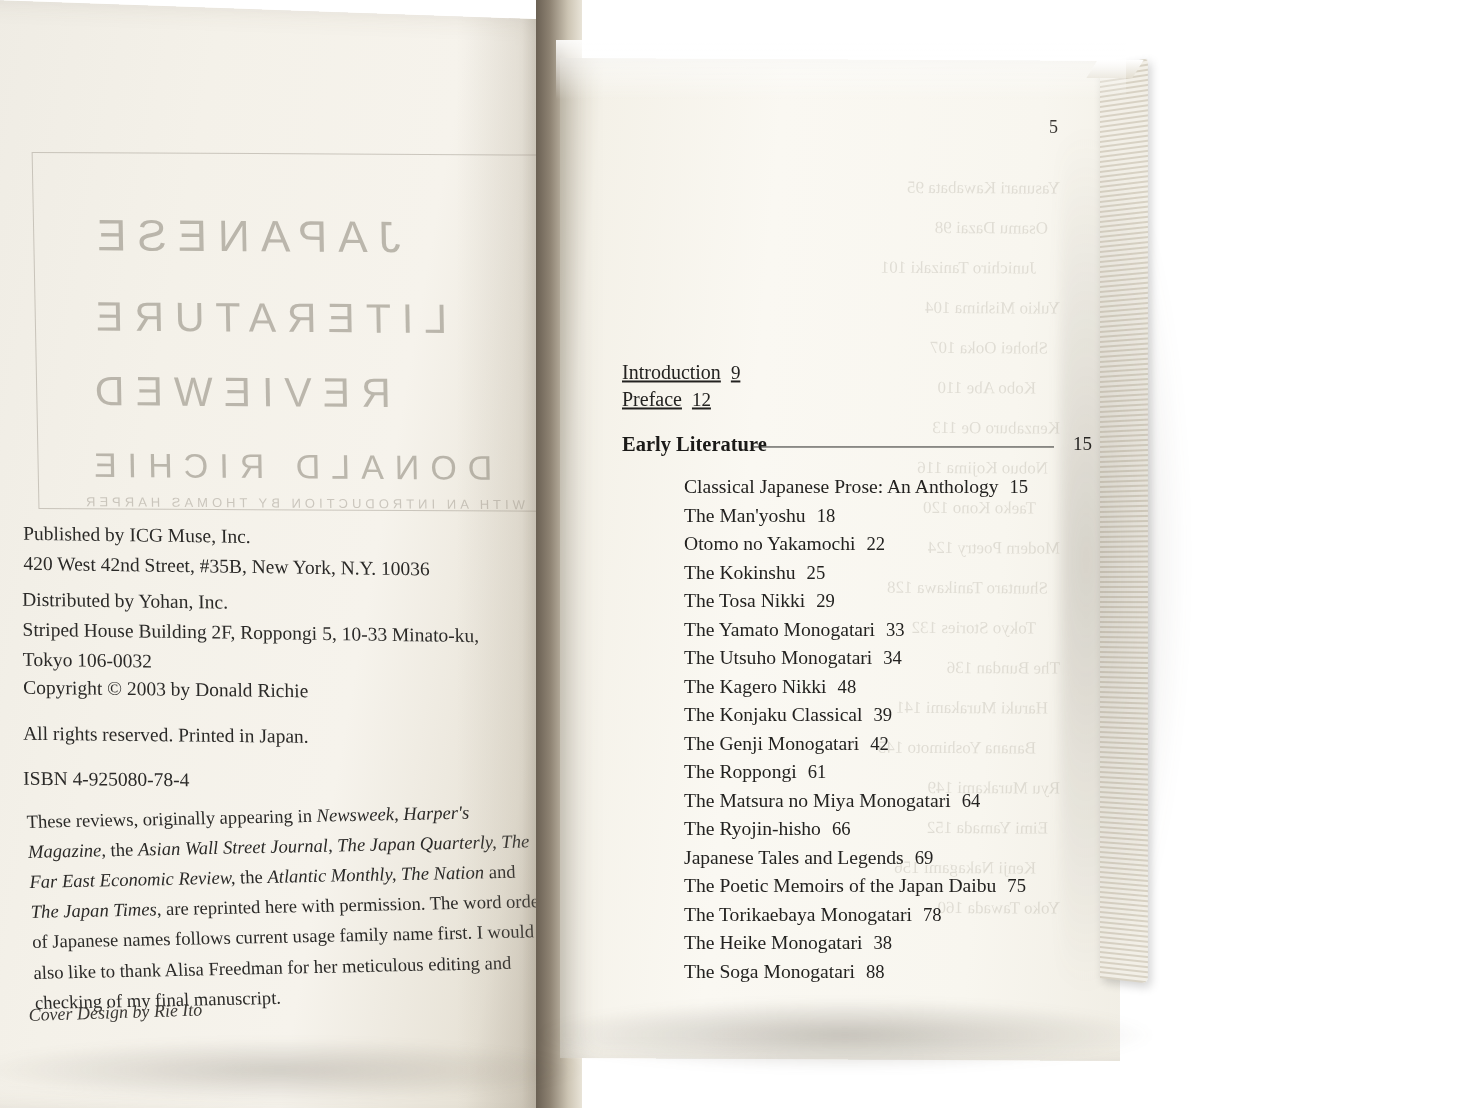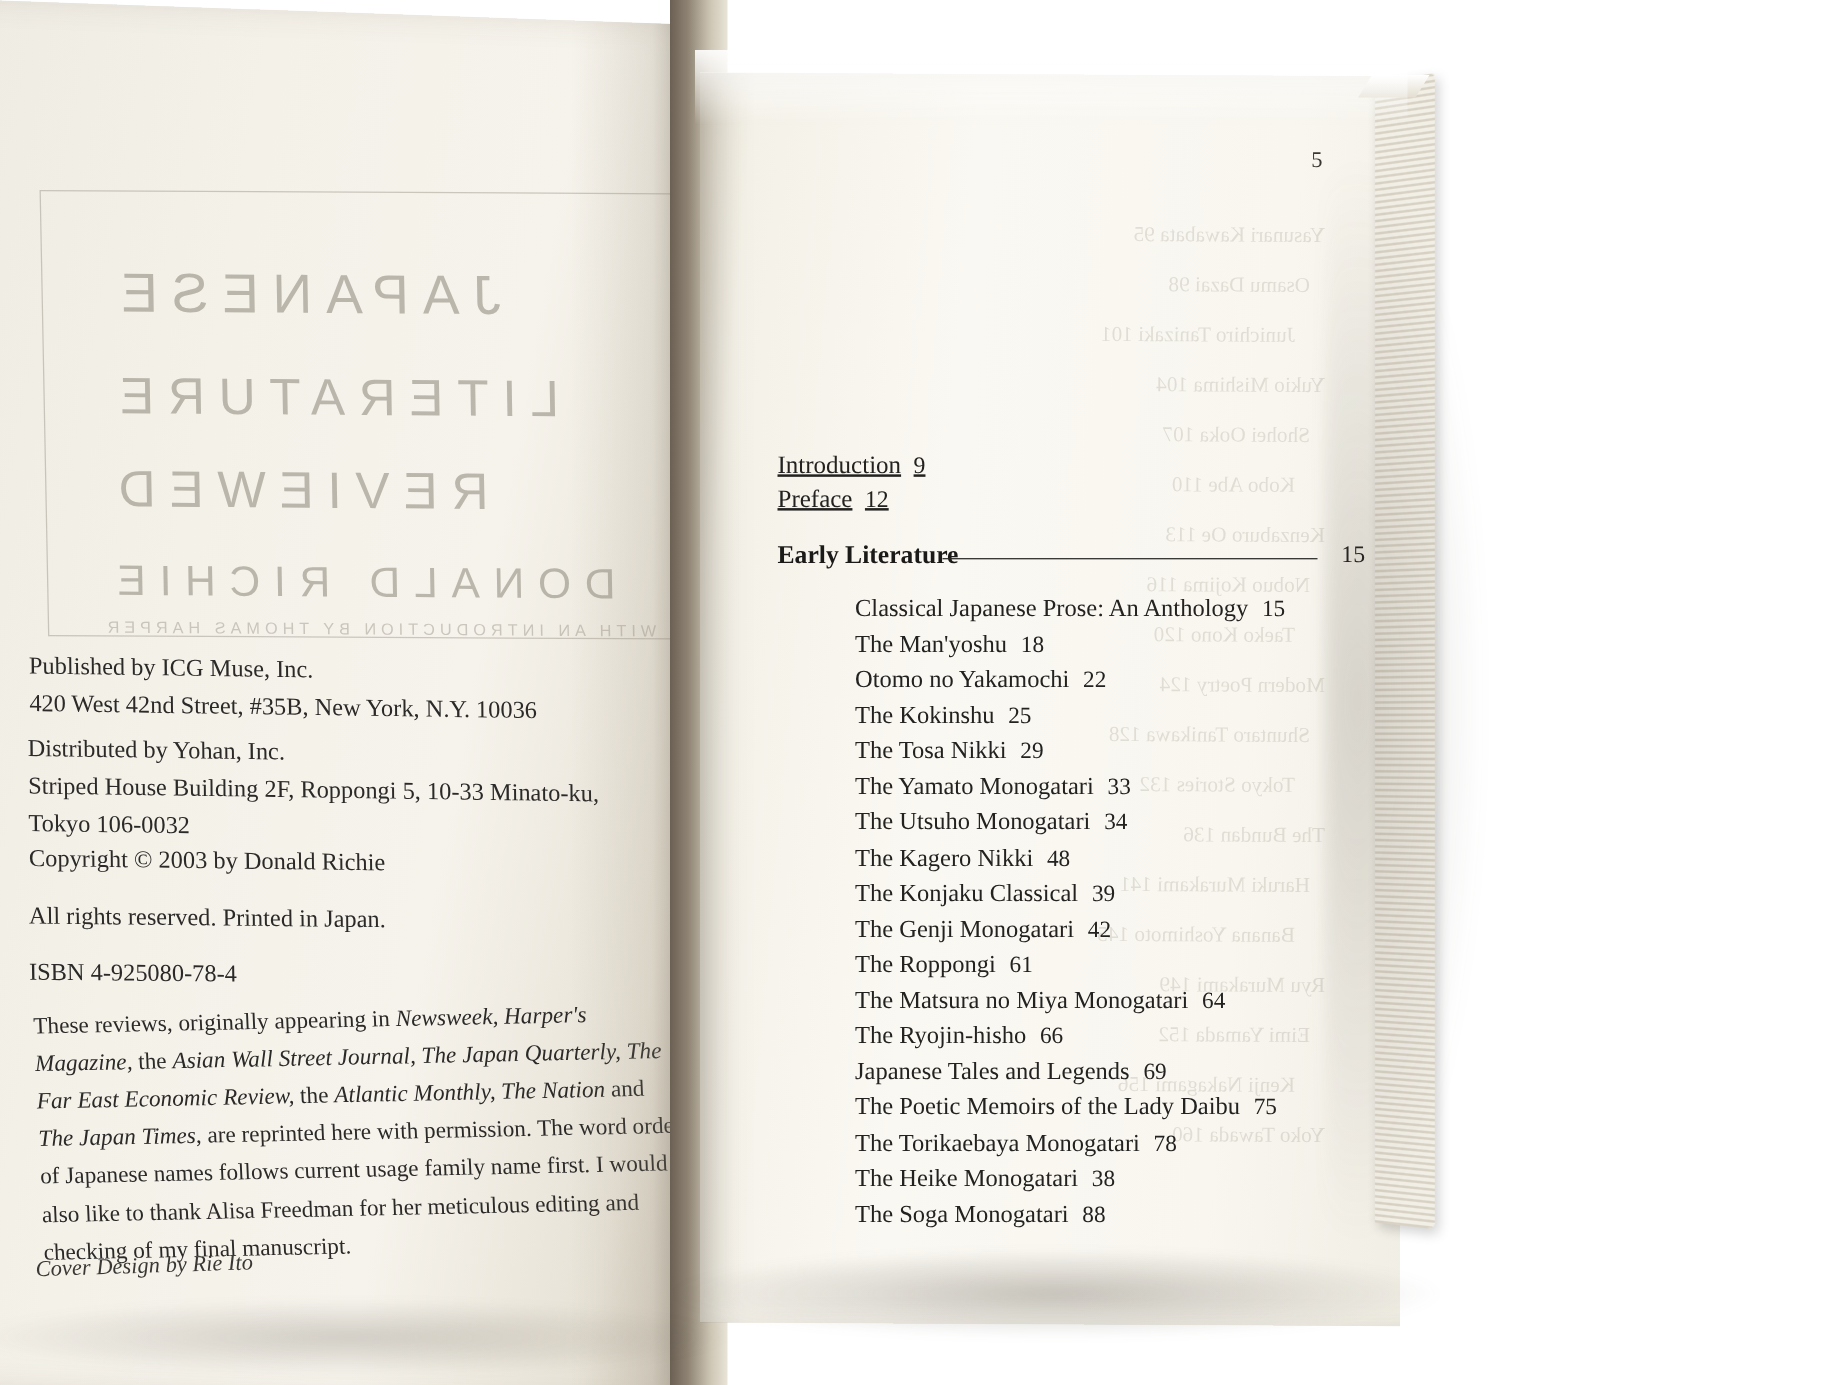--- a/index.html
+++ b/index.html
@@ -378,21 +378,21 @@
               <li><span>The </span><span class="ti">Tosa Nikki</span><span class="num">29</span></li>
               <li><span>The </span><span class="ti">Yamato Monogatari</span><span class="num">33</span></li>
               <li><span>The </span><span class="ti">Utsuho Monogatari</span><span class="num">34</span></li>
               <li><span>The </span><span class="ti">Kagero Nikki</span><span class="num">48</span></li>
               <li><span>The </span><span class="ti">Konjaku Classical</span><span class="num">39</span></li>
               <li><span>The </span><span class="ti">Genji Monogatari</span><span class="num">42</span></li>
               <li><span>The </span><span class="ti">Roppongi</span><span class="num">61</span></li>
               <li><span>The </span><span class="ti">Matsura no Miya Monogatari</span><span class="num">64</span></li>
               <li><span>The </span><span class="ti">Ryojin-hisho</span><span class="num">66</span></li>
               <li><span></span><span class="ti">Japanese Tales and Legends</span><span class="num">69</span></li>
-              <li><span>The </span><span class="ti">Poetic Memoirs of the Lady Daibu</span><span class="num">75</span></li>
+              <li><span>The </span><span class="ti">Poetic Memoirs of the Japan Daibu</span><span class="num">75</span></li>
               <li><span>The </span><span class="ti">Torikaebaya Monogatari</span><span class="num">78</span></li>
               <li><span>The </span><span class="ti">Heike Monogatari</span><span class="num">38</span></li>
               <li><span>The </span><span class="ti">Soga Monogatari</span><span class="num">88</span></li>
             </ul>
         </div>
       </div>
     </div>
 
     <div class="fore-edge"></div>
     <div class="fore-edge-top"></div>

